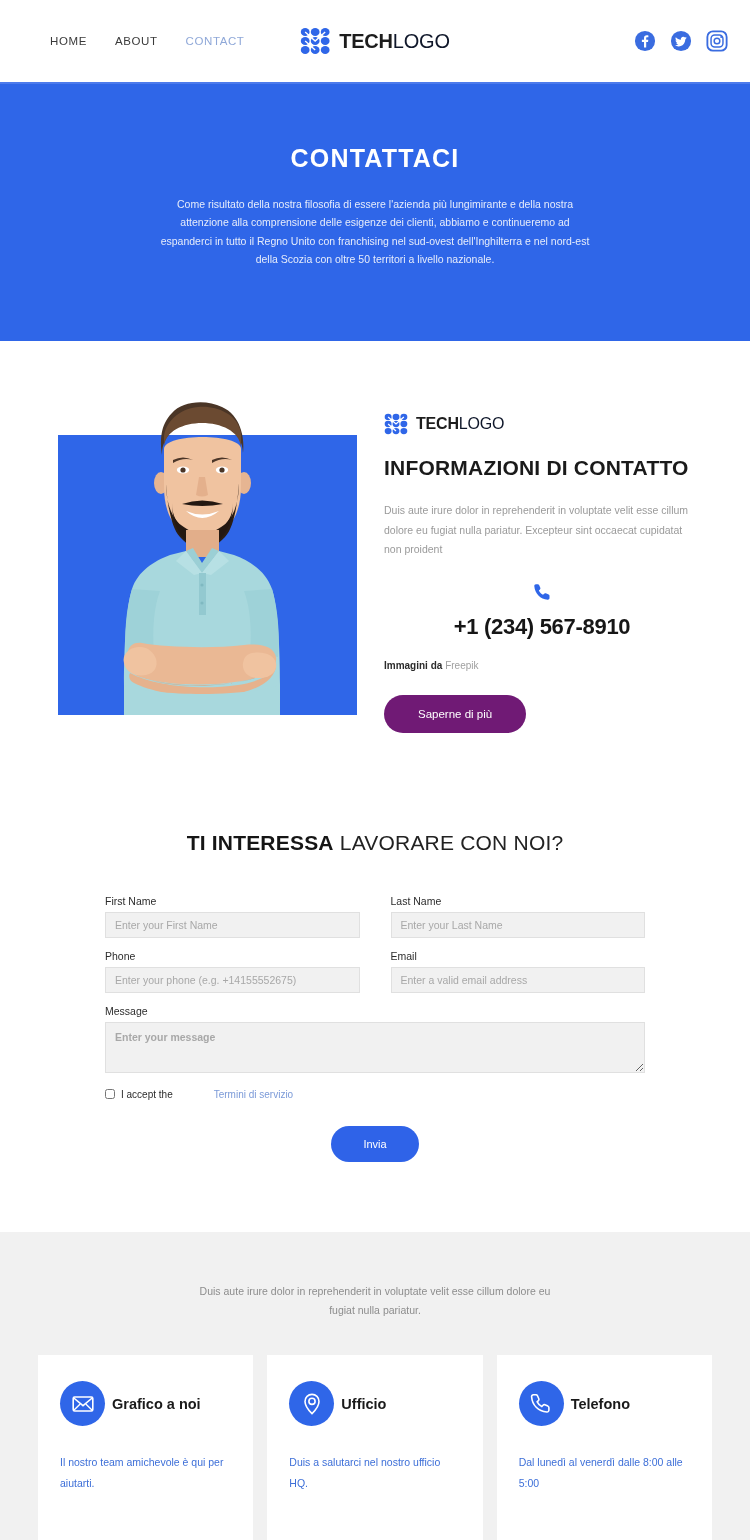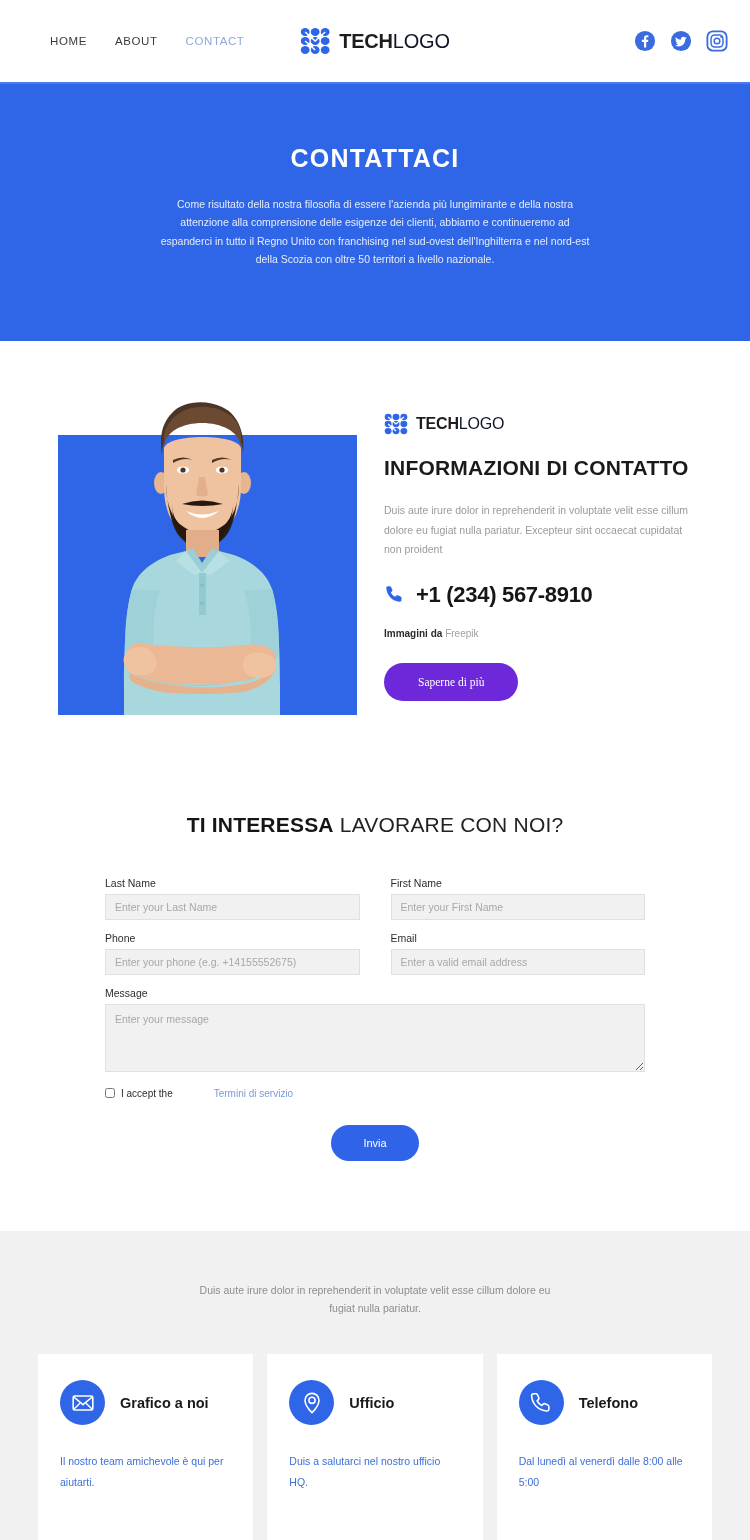--- a/index.html
+++ b/index.html
@@ -115,35 +115,35 @@
     color: #1a1a1a;
     margin-bottom: 20px;
   }
   .info-col .desc {
     font-size: 10.5px;
     line-height: 1.85;
     color: #9a9a9a;
     margin-bottom: 22px;
     max-width: 310px;
   }
-  .phone-row { display: flex; align-items: center; gap: 11px; margin-bottom: 20px; }
+  .phone-row { display: flex; align-items: center; gap: 11px; margin-bottom: 20px; flex-direction: column; }
   .phone-num { font-size: 22px; font-weight: bold; color: #161616; letter-spacing: -0.3px; }
   .credit { font-size: 10px; margin-bottom: 24px; }
   .credit .c1 { font-weight: bold; color: #2b2b2b; }
   .credit .c2 { color: #a0a0a0; }
   .btn-primary {
     display: inline-block;
-    background: #6d28d9;
+    background: #701a75;
     color: #ffffff;
     border: none;
     border-radius: 22px;
     font-size: 11.5px;
     padding: 13px 34px;
     cursor: pointer;
-    font-family: Liberation Serif, serif;
+    font-family: Liberation Sans, sans-serif;
   }
 
   
   .form-section { background: #ffffff; padding: 38px 0 70px; }
   .form-title {
     text-align: center;
     font-size: 21px;
     letter-spacing: 0.2px;
     margin-bottom: 40px;
   }
@@ -163,21 +163,21 @@
     background: #f1f1f1;
     border: 1px solid #e0e0e0;
     font-family: inherit;
     font-size: 10.5px;
     color: #333;
     padding: 8px 9px;
     outline: none;
   }
   .field input { height: 26px; }
   .field input::placeholder, .field textarea::placeholder { color: #a8a8a8; }
-  .field textarea { height: 68px; resize: vertical; }
+  .field textarea { height: 51px; resize: vertical; font-weight: bold; }
   .accept-row { display: flex; align-items: center; gap: 6px; margin-top: 3px; }
   .accept-row input[type="checkbox"] { width: 10px; height: 10px; margin: 0; cursor: pointer; }
   .accept-row .acc-text { font-size: 10px; color: #2c2c2c; }
   .accept-row .acc-link { font-size: 10px; color: #7b9ad8; cursor: pointer; text-decoration: none; margin-left: 35px; }
   .submit-wrap { text-align: center; margin-top: 26px; }
   .btn-submit {
     background: #2f63e8;
     color: #ffffff;
     border: none;
     border-radius: 20px;
@@ -200,21 +200,21 @@
     max-width: 370px;
     margin: 0 auto 36px;
   }
   .cards { display: flex; gap: 14px; }
   .card {
     flex: 1;
     background: #ffffff;
     padding: 26px 22px 34px;
     min-height: 190px;
   }
-  .card-head { display: flex; align-items: center; gap: 15px; margin-bottom: 26px; }
+  .card-head { display: flex; align-items: center; gap: 7px; margin-bottom: 26px; }
   .card-icon {
     width: 45px; height: 45px;
     border-radius: 50%;
     background: #2f66e8;
     display: flex; align-items: center; justify-content: center;
     flex: 0 0 45px;
   }
   .card-title { font-size: 14.5px; font-weight: bold; color: #1a1a1a; }
   .card-line-blue {
     font-size: 10.5px;
@@ -379,26 +379,26 @@
   </div>
 
   <div class="form-section">
     <div class="form-title">
       <span class="t-bold">TI INTERESSA</span><span class="t-light"> LAVORARE CON NOI?</span>
     </div>
 
     <div class="form-wrap">
       <div class="form-row">
         <div class="field">
+          <label>First Name</label>
+          <input type="text" placeholder="Enter your First Name" style="">
+        </div>
+        <div class="field">
           <label>Last Name</label>
           <input type="text" placeholder="Enter your Last Name" style="">
-        </div>
-        <div class="field">
-          <label>First Name</label>
-          <input type="text" placeholder="Enter your First Name" style="">
         </div>
       </div>
 
       <div class="form-row">
         <div class="field">
           <label>Phone</label>
           <input type="text" placeholder="Enter your phone (e.g. +14155552675)" style="">
         </div>
         <div class="field">
           <label>Email</label>

